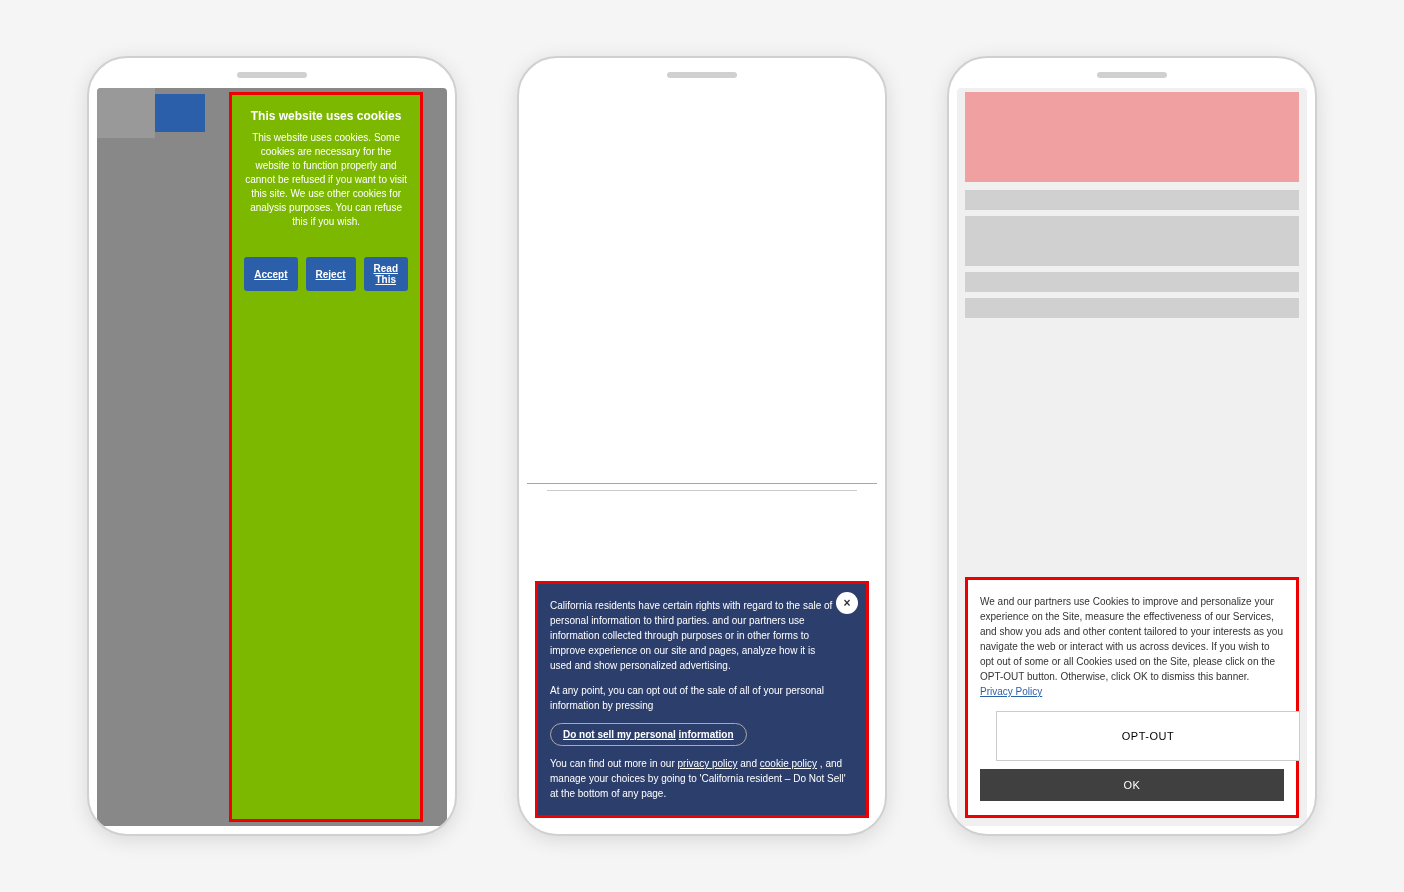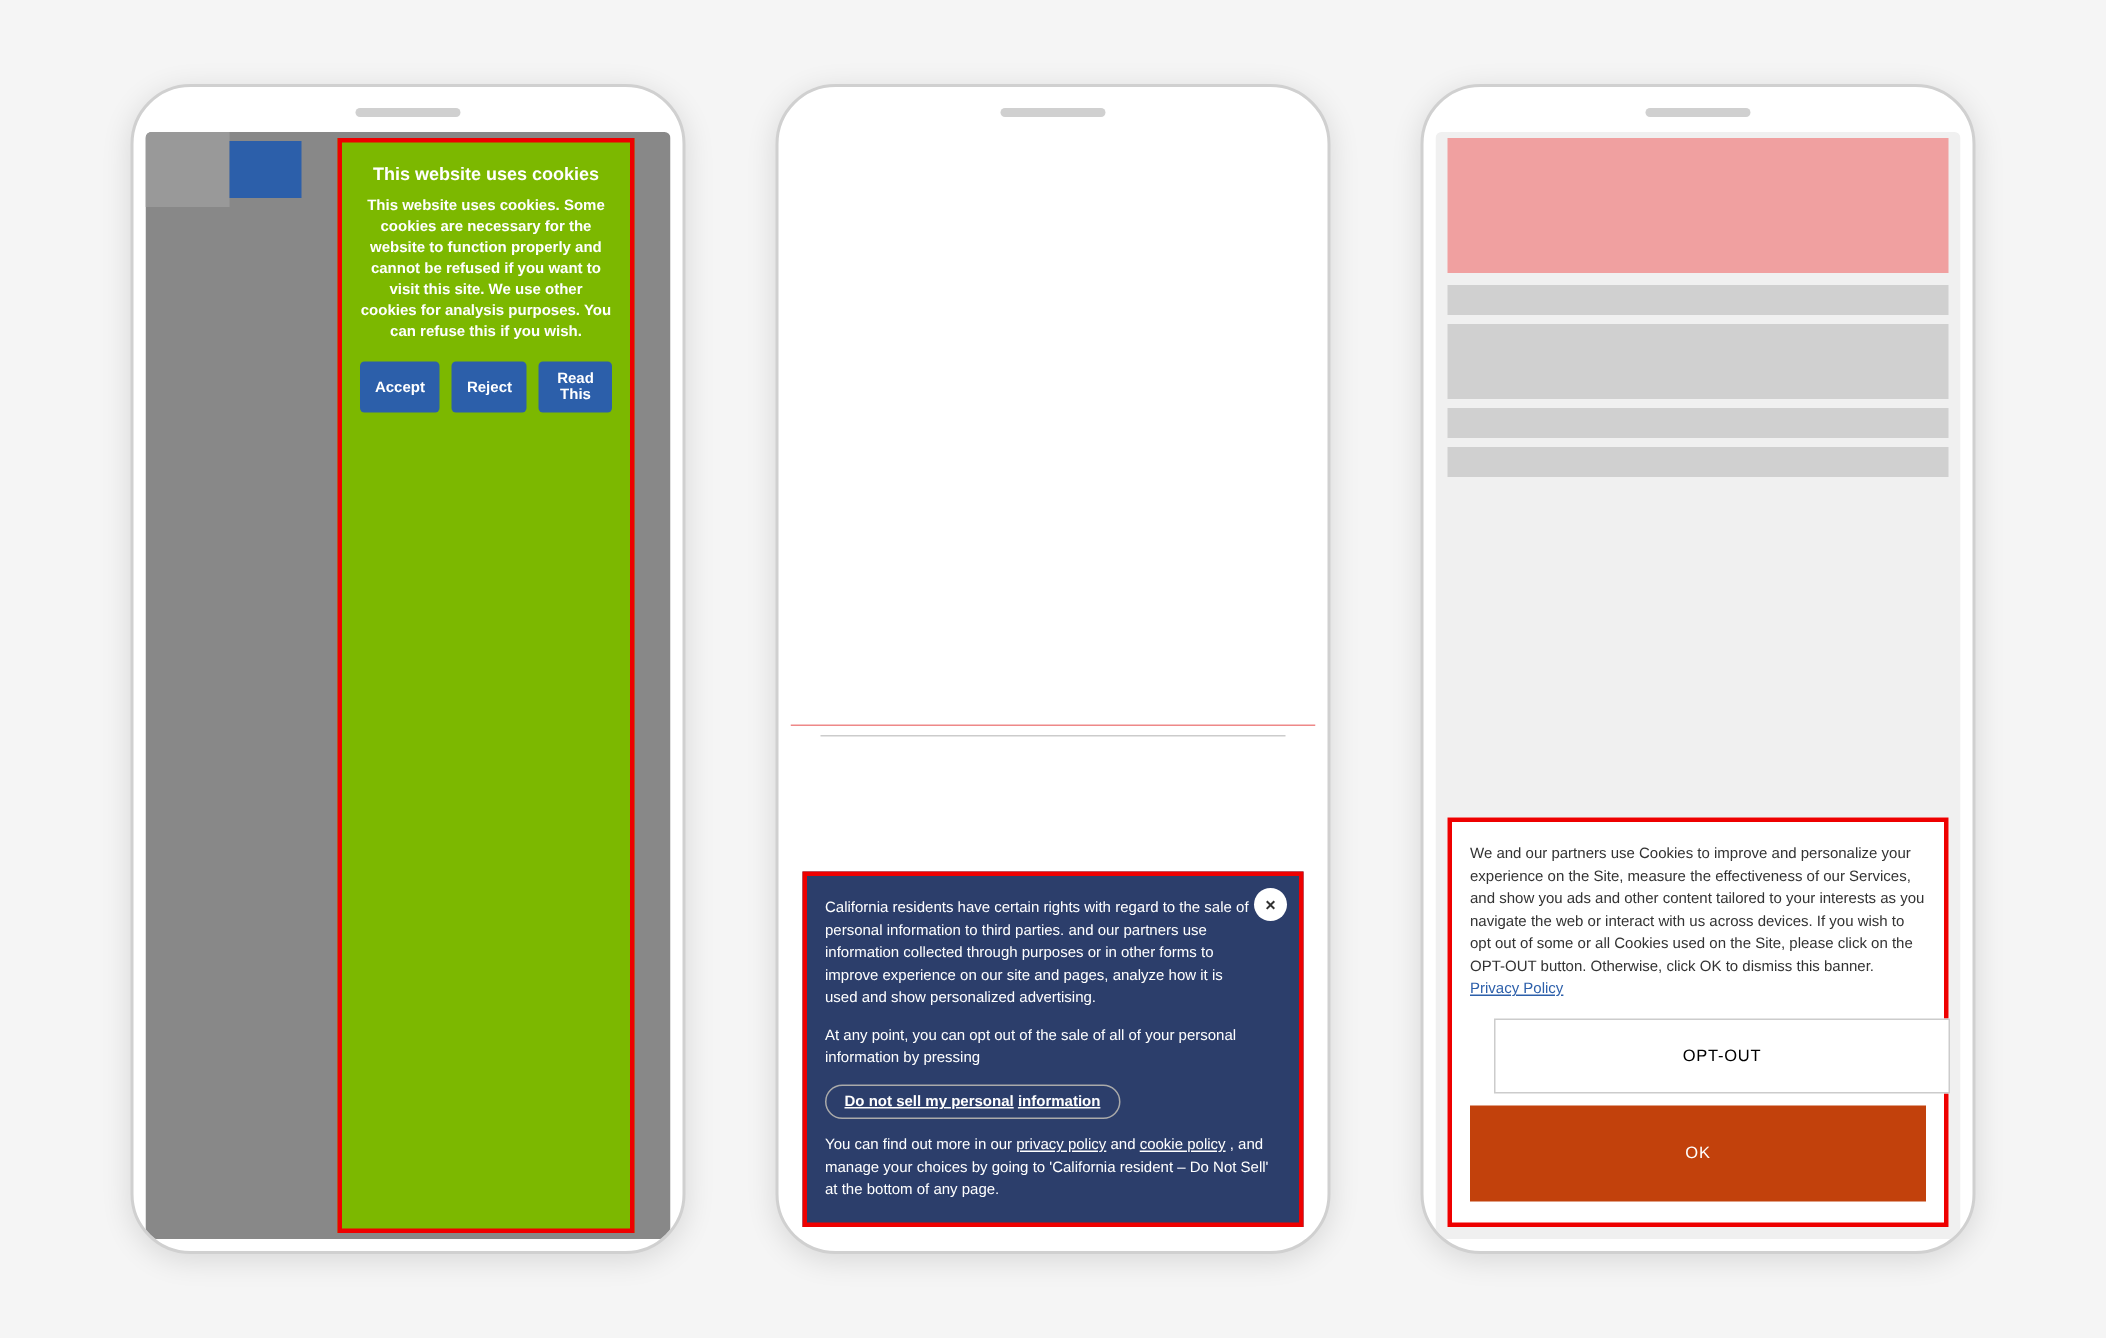--- a/index.html
+++ b/index.html
@@ -95,39 +95,39 @@
       color: #fff;
       font-weight: bold;
       font-size: 12px;
       margin-bottom: 8px;
     }
 
     .phone1-cookie-text {
       color: #fff;
       font-size: 10px;
       line-height: 1.4;
-      margin-bottom: 12px;
-      font-weight: bold;
+      margin-bottom: 28px;
     }
 
     .phone1-buttons {
       display: flex;
       justify-content: center;
       gap: 8px;
     }
 
     .phone1-btn {
       background: #2c5faa;
       color: #fff;
       border: none;
       padding: 6px 10px;
       font-size: 10px;
       border-radius: 3px;
       cursor: pointer;
       font-weight: bold;
+      text-decoration: underline;
     }
 
     .phone1-bottom-section {
       display: flex;
       flex-direction: column;
       gap: 4px;
       margin: 4px 8px;
     }
 
     .phone1-bottom-gray {
@@ -281,24 +281,24 @@
       font-size: 11px;
       text-align: center;
       margin-bottom: 8px;
       cursor: pointer;
       letter-spacing: 0.5px;
       margin-left: 16px;
     }
 
     .phone3-ok-btn {
       width: 100%;
-      background: #c2410c;
+      background: #404040;
       color: #fff;
       border: none;
-      padding: 26px;
+      padding: 10px;
       font-size: 11px;
       text-align: center;
       cursor: pointer;
       letter-spacing: 0.5px;
     }
 
     
     .phone2-line {
       height: 1.5px;
       background: #ccc;

